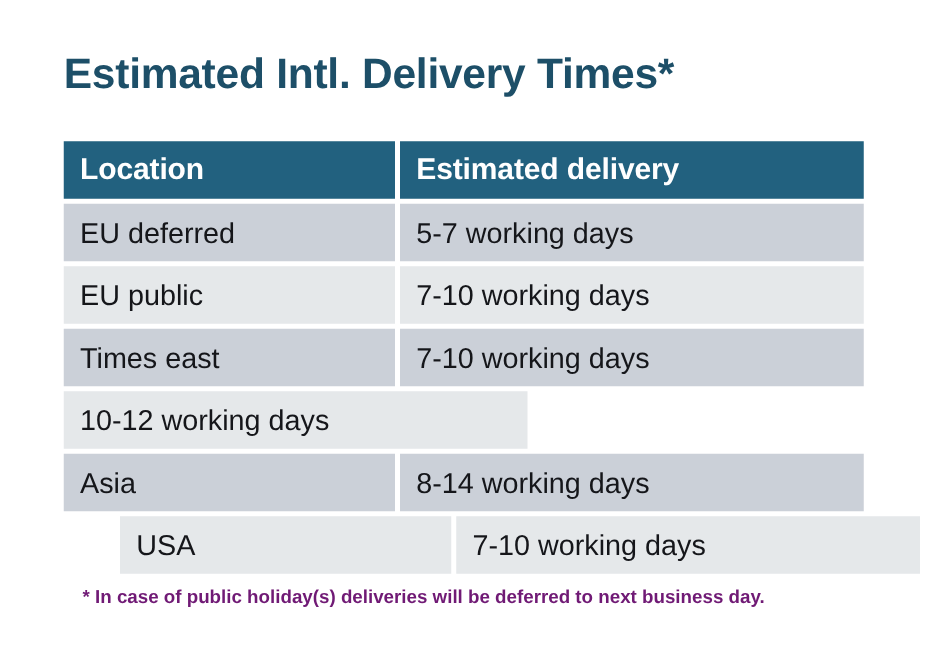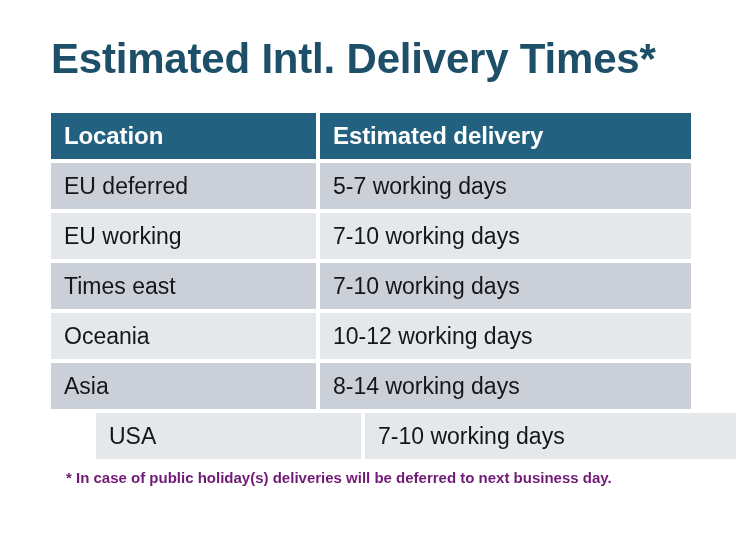--- a/index.html
+++ b/index.html
@@ -16,21 +16,21 @@
     width: 745px;
     height: 536px;
     background: #ffffff;
     overflow: hidden;
   }
 
   .page-title {
     position: absolute;
     left: 51px;
     top: 38px;
-    font-size: 42px;
+    font-size: 34px;
     line-height: 42px;
     font-weight: 700;
     letter-spacing: -0.2px;
     color: #1d4f68;
     white-space: nowrap;
   }
 
   .delivery-table {
     position: absolute;
     left: 51px;
@@ -97,31 +97,30 @@
       <div class="t-cell col-location">Location</div>
       <div class="t-cell col-delivery">Estimated delivery</div>
     </div>
 
     <div class="t-row row-odd">
       <div class="t-cell col-location">EU deferred</div>
       <div class="t-cell col-delivery">5-7 working days</div>
     </div>
 
     <div class="t-row row-even">
-      <div class="t-cell col-location">EU working</div>
+      <div class="t-cell col-location">EU public</div>
       <div class="t-cell col-delivery">7-10 working days</div>
     </div>
 
     <div class="t-row row-odd">
       <div class="t-cell col-location">Times east</div>
       <div class="t-cell col-delivery">7-10 working days</div>
     </div>
 
     <div class="t-row row-even">
-      <div class="t-cell col-location">Oceania</div>
       <div class="t-cell col-delivery">10-12 working days</div>
     </div>
 
     <div class="t-row row-odd">
       <div class="t-cell col-location">Asia</div>
       <div class="t-cell col-delivery">8-14 working days</div>
     </div>
 
     <div class="t-row row-even">
       <div class="t-cell col-location">USA</div>

